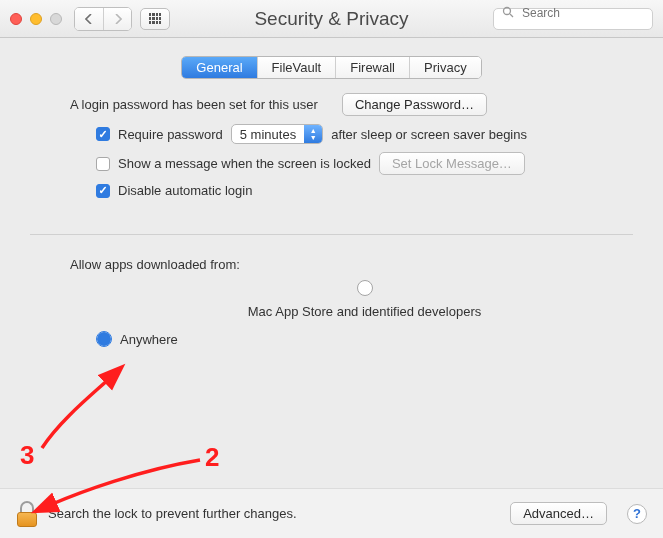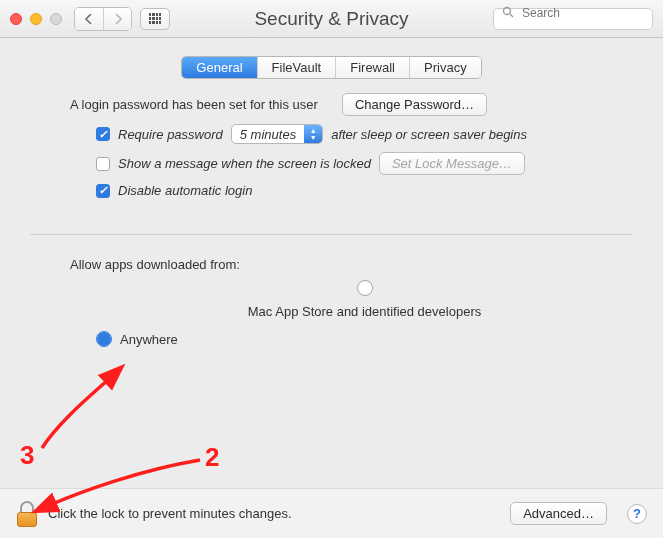--- a/index.html
+++ b/index.html
@@ -108,21 +108,21 @@
   .tab.active {
     background: linear-gradient(#5aa9f8,#2f7be0);
     color: #fff;
   }
 
   .panel {
     margin: 0 10px;
   }
 
   .row { display: flex; align-items: center; gap: 8px; margin: 8px 0; }
-  .indent { padding-left: 26px; font-style: italic; }
+  .indent { padding-left: 26px; }
 
   .btn {
     background: linear-gradient(#ffffff,#f1f1f1);
     border: 1px solid #bdbdbd;
     border-radius: 5px;
     padding: 3px 12px;
     font-size: 13px;
     color: #2b2b2b;
   }
   .btn.disabled { color: #a5a5a5; }
@@ -339,21 +339,21 @@
       </div>
     </div>
   </div>
 </div>
 
 <div class="footer">
   <div class="lock-icon">
     <div class="shackle"></div>
     <div class="body"></div>
   </div>
-  <span>Click the lock to prevent minutes changes.</span>
+  <span>Search the lock to prevent further changes.</span>
   <div style="flex:1"></div>
   <div class="btn">Advanced…</div>
   <div class="help-icon">?</div>
 </div>
 
 <svg class="anno-svg" width="663" height="538">
   <defs>
     <marker id="ah" markerWidth="10" markerHeight="10" refX="2" refY="3" orient="auto">
       <path d="M0,0 L0,6 L8,3 z" fill="#ff1e1e"></path>
     </marker>

